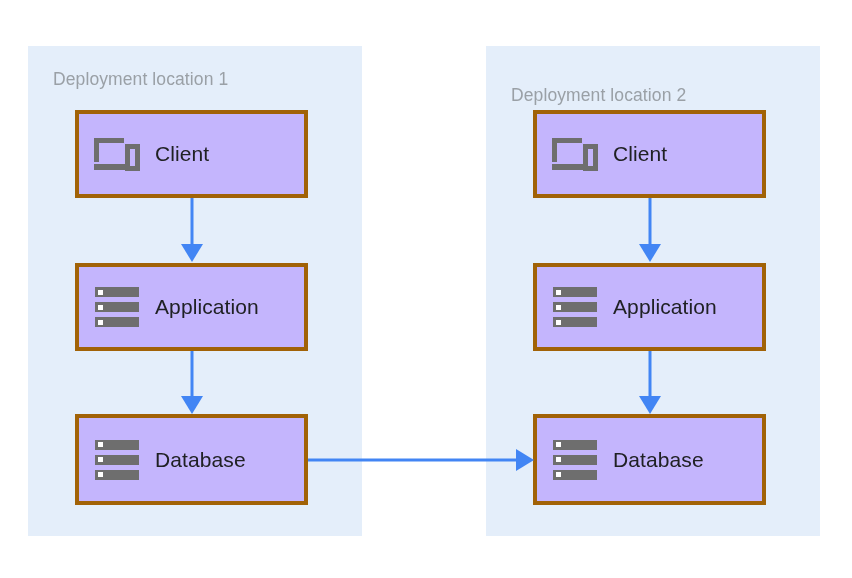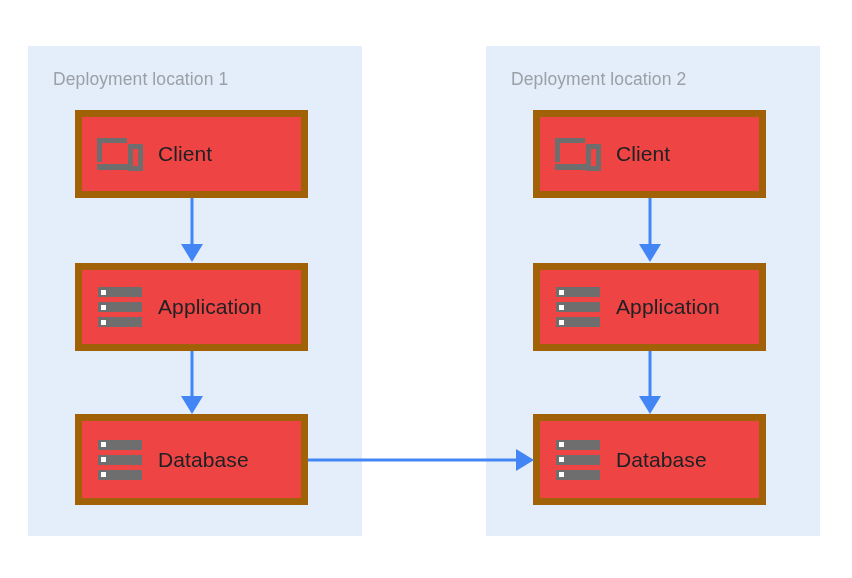--- a/index.html
+++ b/index.html
@@ -24,22 +24,22 @@
   .zone-label {
     position: absolute;
     font-family: "Liberation Sans", sans-serif;
     font-size: 17.5px;
     color: #9aa0a6;
     letter-spacing: 0.1px;
     white-space: nowrap;
   }
   .node {
     position: absolute;
-    background: #ef4444;
-    border: 7px solid #a16207;
+    background: #c4b5fd;
+    border: 4px solid #a16207;
     box-sizing: border-box;
     display: flex;
     align-items: center;
     box-shadow: 0 0 0 0 rgba(0,0,0,0);
   }
   .node .icon-wrap {
     width: 76px;
     min-width: 76px;
     display: flex;
     align-items: center;
@@ -201,21 +201,21 @@
         <span class="bar"></span>
         <span class="bar"></span>
         <span class="bar"></span>
       </span>
     </span>
     <span class="node-label">Database</span>
   </div>
 
   <div class="zone" style="left:486px; top:46px; width:334px; height:490px;"></div>
 
-  <div class="zone-label" style="left:511px; top:69px;">Deployment location 2</div>
+  <div class="zone-label" style="left:511px; top:85px;">Deployment location 2</div>
 
   <div class="node" style="left:533px; top:110px; width:233px; height:88px;">
     <span class="icon-wrap">
       <span class="devices-icon">
         <span class="monitor"></span>
         <span class="base"></span>
         <span class="phone"></span>
       </span>
     </span>
     <span class="node-label">Client</span>

